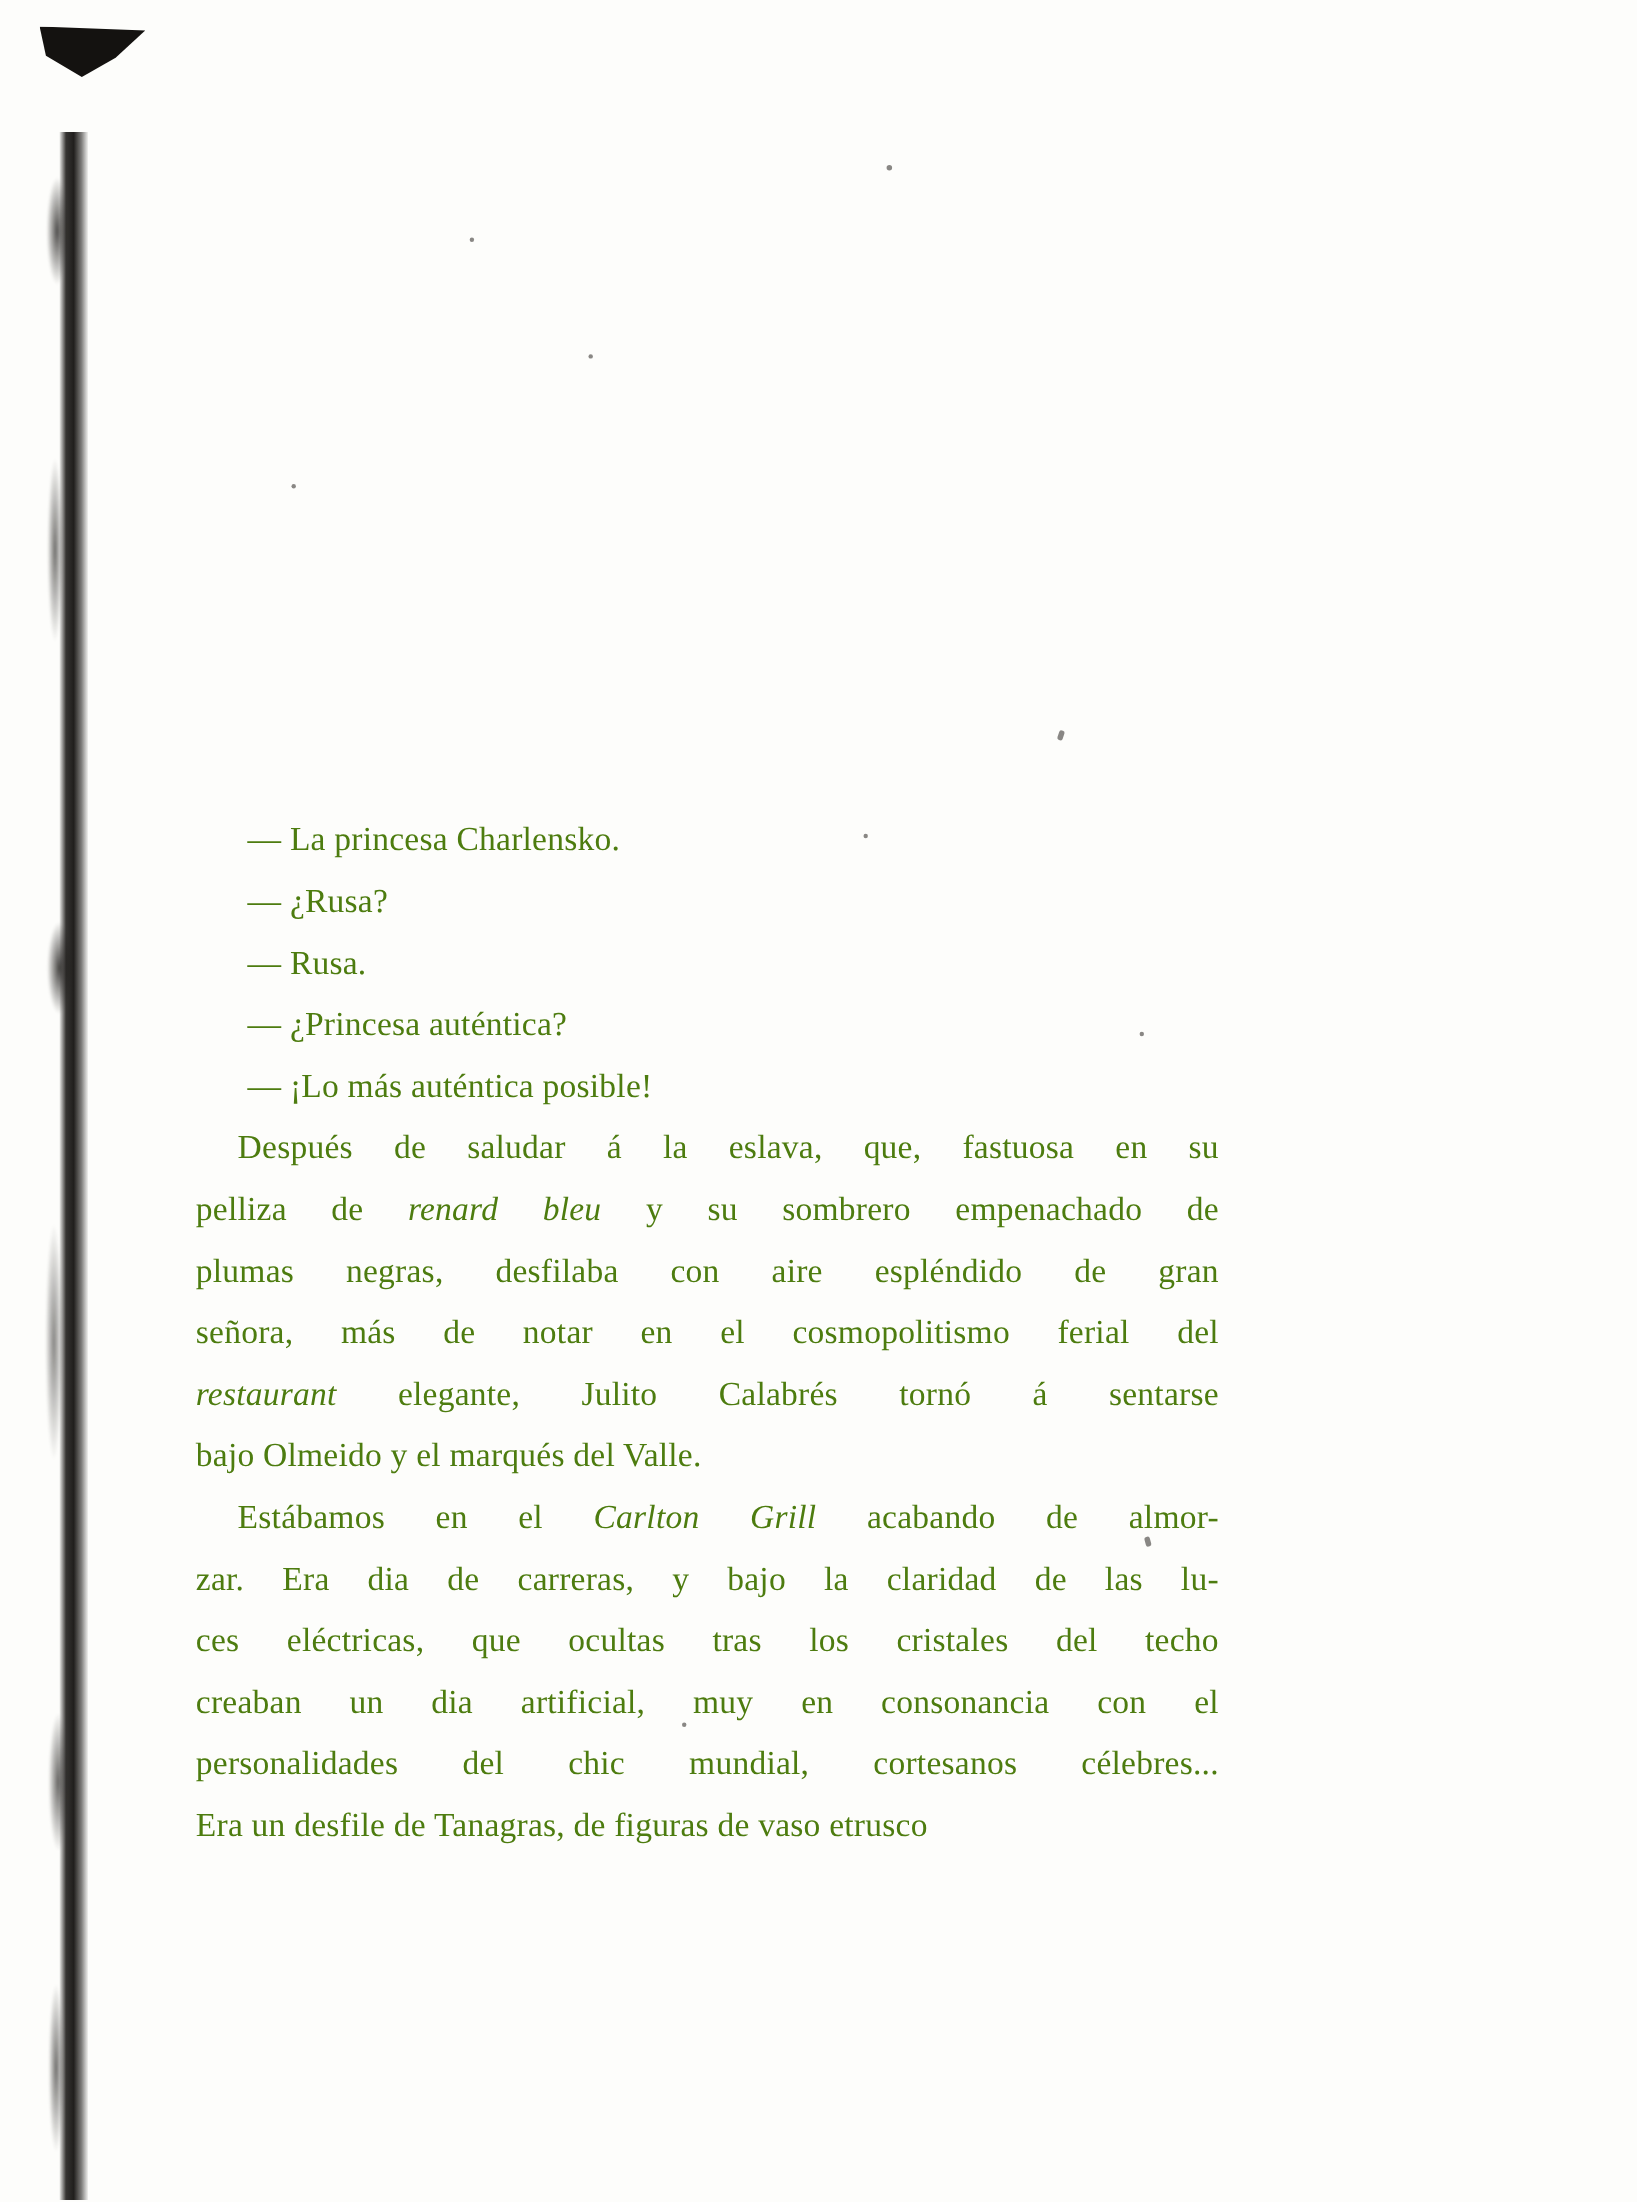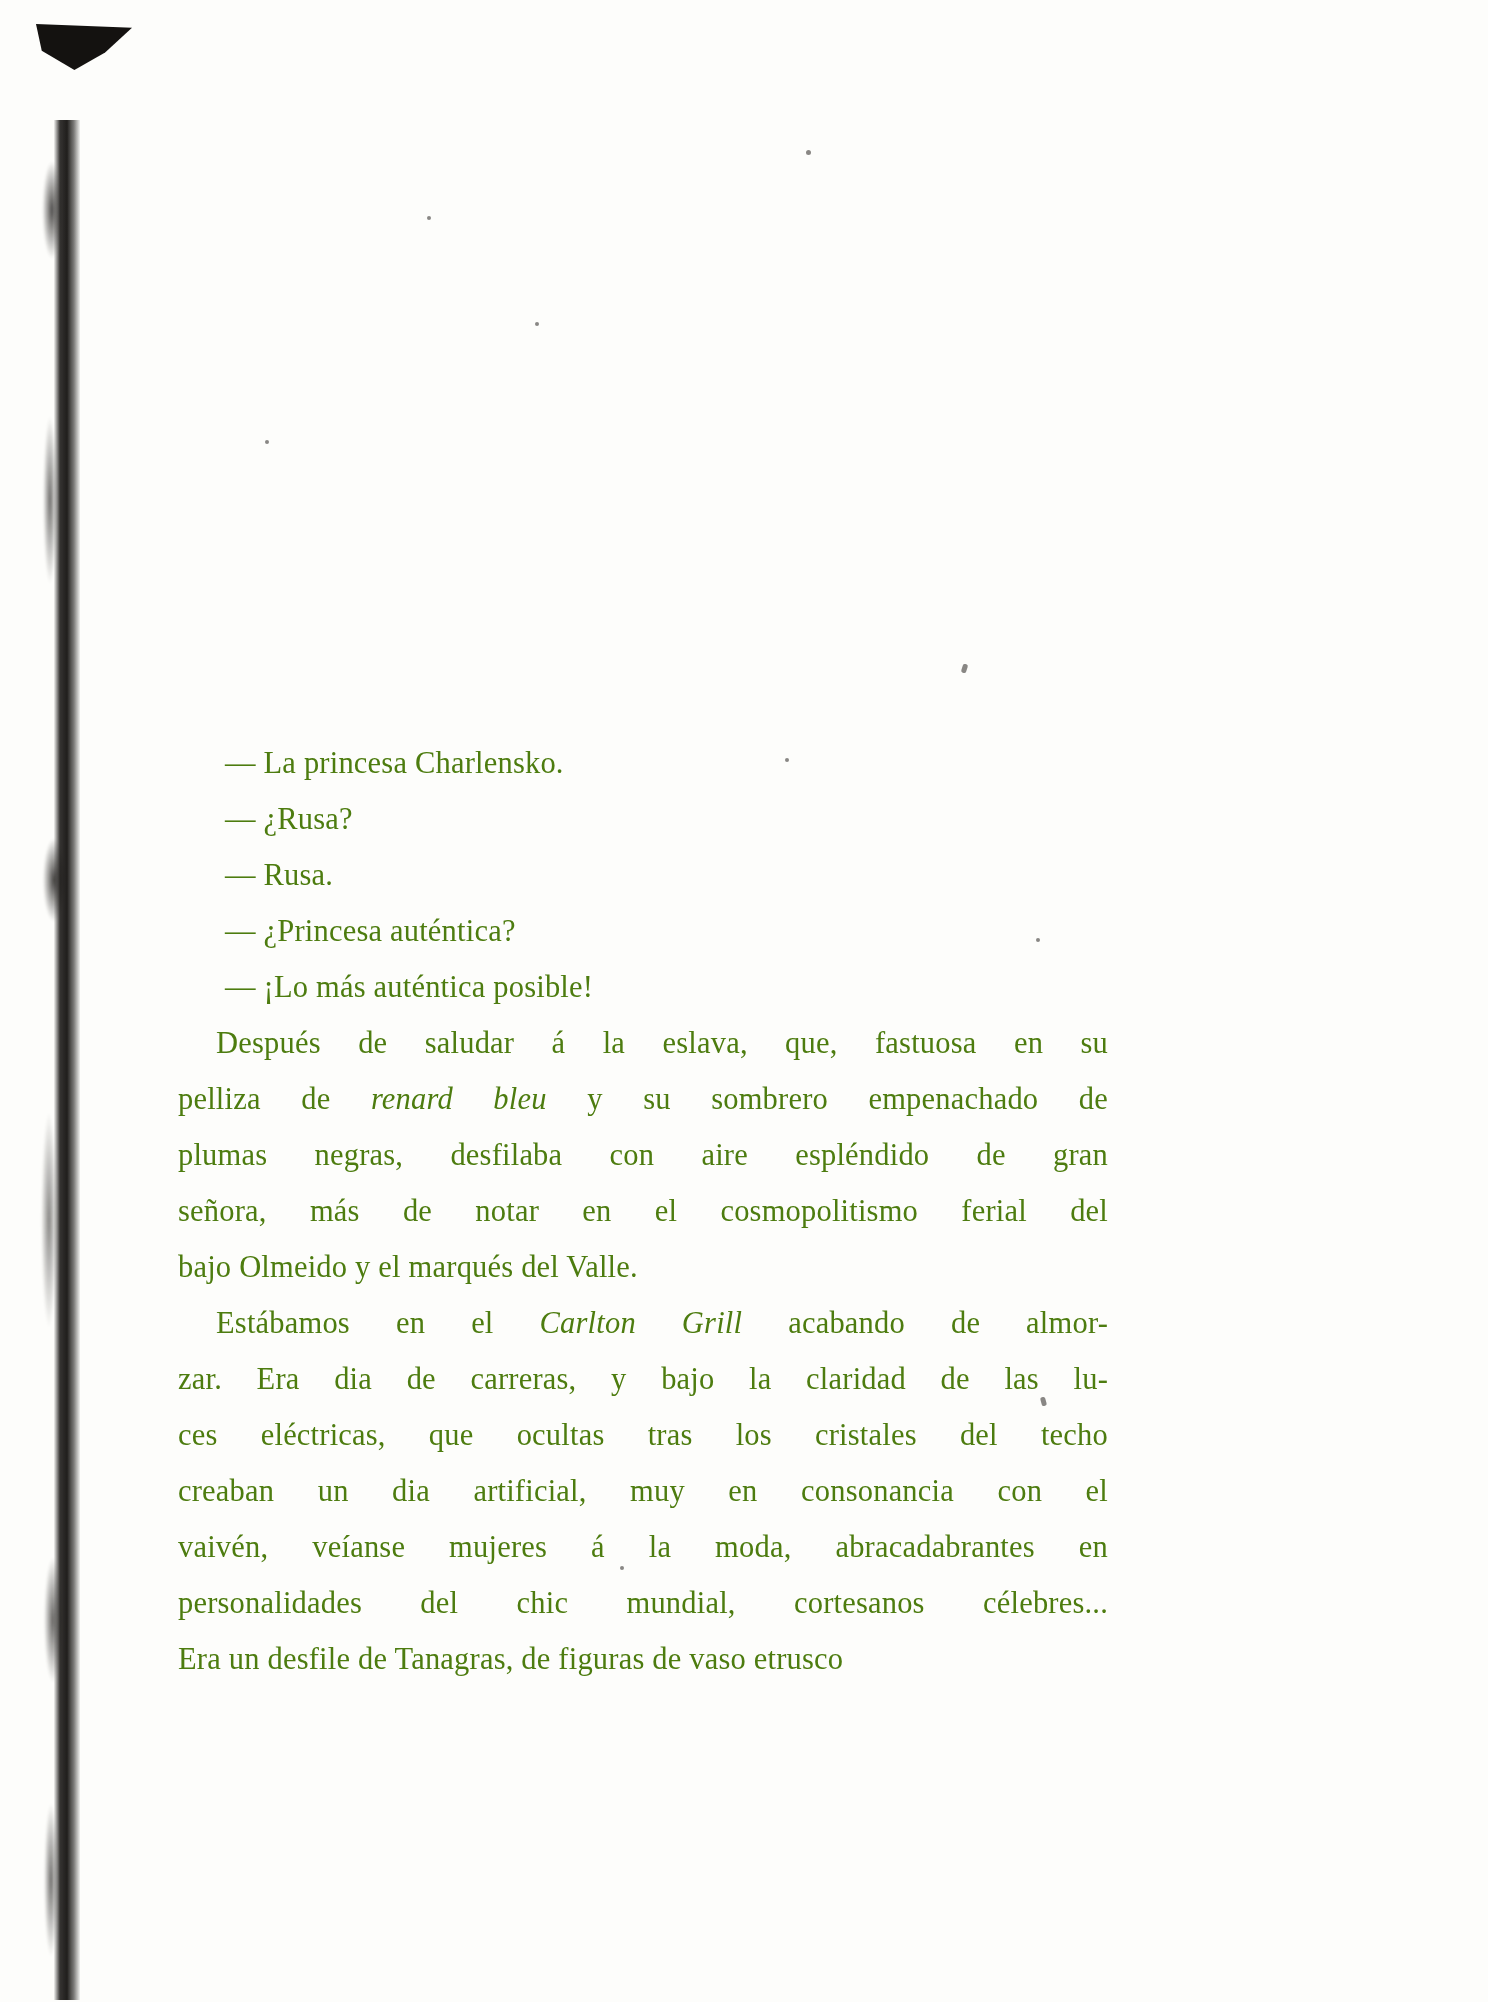--- a/index.html
+++ b/index.html
@@ -121,24 +121,24 @@
     <div class="line dialogue">— La princesa Charlensko.</div>
     <div class="line dialogue">— ¿Rusa?</div>
     <div class="line dialogue">— Rusa.</div>
     <div class="line dialogue">— ¿Princesa auténtica?</div>
     <div class="line dialogue">— ¡Lo más auténtica posible!</div>
 
     <div class="line justify-line indent">Después de saludar á la eslava, que, fastuosa en su</div>
     <div class="line justify-line"><span>pelliza de </span><em>renard bleu</em><span> y su sombrero empenachado de</span></div>
     <div class="line justify-line">plumas negras, desfilaba con aire espléndido de gran</div>
     <div class="line justify-line">señora, más de notar en el cosmopolitismo ferial del</div>
+    <div class="line justify-line"><em>restaurant</em><span> elegante, Julito Calabrés tornó á sentarse</span></div>
     <div class="line justify-line last-line">bajo Olmeido y el marqués del Valle.</div>
 
     <div class="line justify-line indent"><span>Estábamos en el </span><em>Carlton Grill</em><span> acabando de almor-</span></div>
     <div class="line justify-line">zar. Era dia de carreras, y bajo la claridad de las lu-</div>
     <div class="line justify-line">ces eléctricas, que ocultas tras los cristales del techo</div>
     <div class="line justify-line">creaban un dia artificial, muy en consonancia con el</div>
-    <div class="line justify-line">vaivén, veíanse mujeres á la moda, abracadabrantes en</div>
     <div class="line justify-line">personalidades del chic mundial, cortesanos célebres...</div>
     <div class="line justify-line last-line">Era un desfile de Tanagras, de figuras de vaso etrusco</div>
 
   </div>
 </div>
 
 </body></html>

